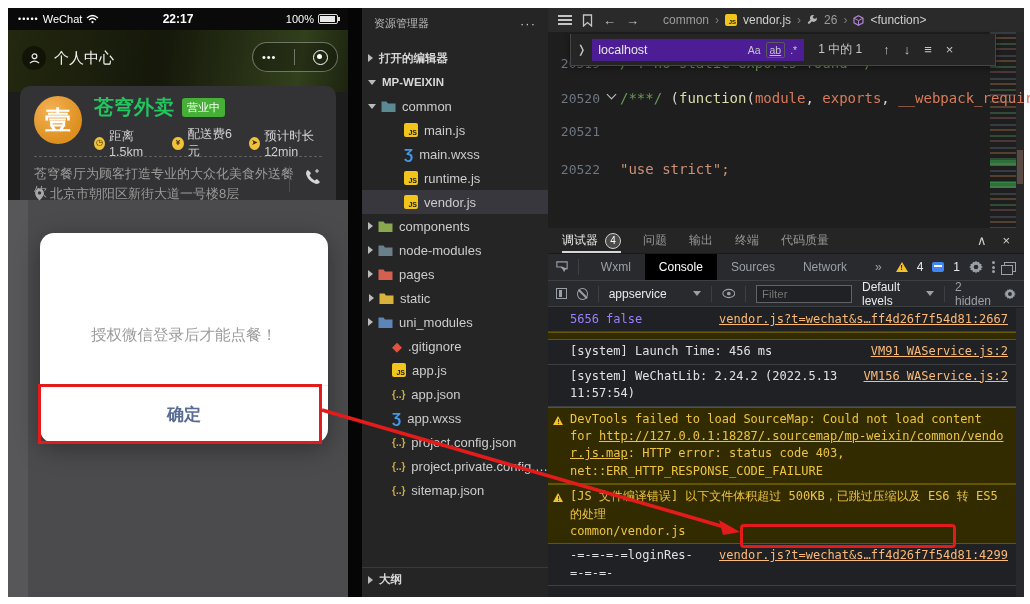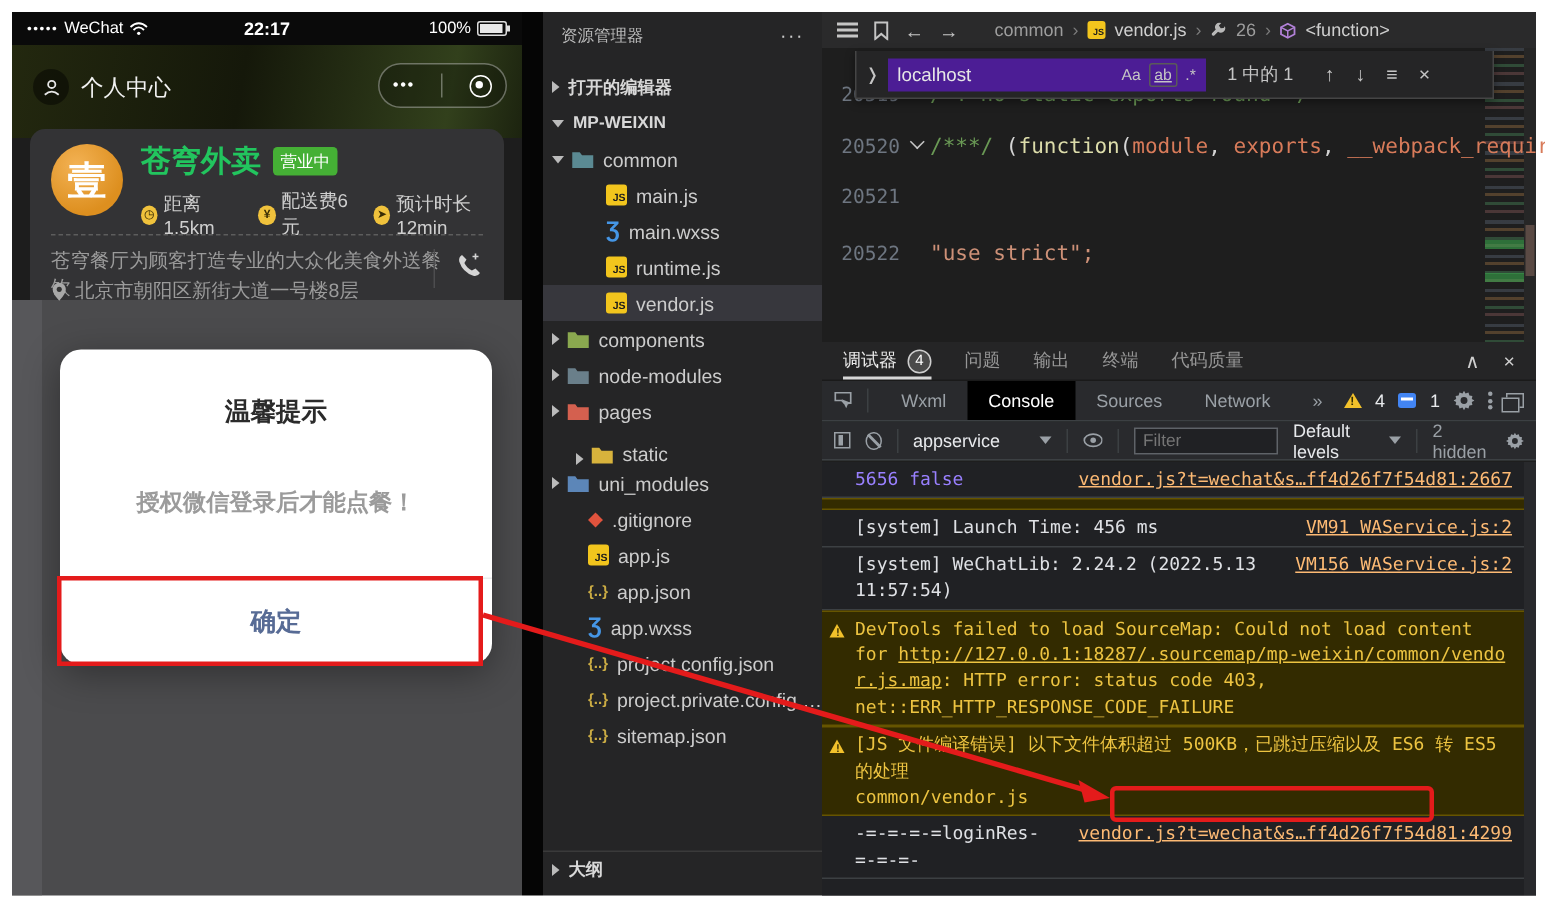--- a/index.html
+++ b/index.html
@@ -43,21 +43,21 @@
     color:#3a2d05; font-size:8px; font-weight:bold; line-height:1; }
   .dash { position:absolute; left:14px; right:14px; top:70px; border-top:1px dashed #5d5d5d; }
   .desc-row { position:absolute; left:14px; top:79px; width:270px; color:#9b9b9b; font-size:13px; }
   .vline { position:absolute; right:46px; top:80px; width:1px; height:26px; background:#4d4d4f; }
   .callwrap { position:absolute; right:14px; top:82px; color:#d5d5d5; }
   .addr-row { position:absolute; left:14px; top:99px; display:flex; align-items:center; gap:5px; color:#9b9b9b; font-size:13px; }
 
   .dialog { position:absolute; left:32px; top:225px; width:288px; height:210px; background:#fff; border-radius:14px;
     box-shadow:0 6px 24px rgba(0,0,0,.35); }
   .d-title { position:absolute; top:30px; width:100%; text-align:center; font-size:17px; font-weight:bold; color:#2b2b2b; }
-  .d-msg { position:absolute; top:92px; width:100%; text-align:center; font-size:15.5px; color:#9b9b9b;font-weight:bold; }
+  .d-msg { position:absolute; top:92px; width:100%; text-align:center; font-size:15.5px; color:#9b9b9b; }
   .d-div { position:absolute; top:152px; left:0; width:100%; border-top:1px solid #ececec; }
   .d-confirm { position:absolute; top:152px; left:0; width:100%; height:58px; background:none; border:none;
     font-size:17px; font-weight:bold; color:#576b95; font-family:inherit; cursor:pointer; }
 
   .anno-rect1 { position:absolute; left:30px; top:376px; width:284px; height:60px; border:3px solid #e41b1b; z-index:30; }
 
   .black-strip { position:absolute; left:348px; top:8px; width:14px; height:589px; background:#050505; }
 
   
   .explorer { position:absolute; left:362px; top:8px; width:186px; height:589px; background:#252526; color:#cccccc; overflow:hidden; }
@@ -250,21 +250,20 @@
       <div class="addr-row">
         <svg width="11" height="13" viewBox="0 0 11 13">
             <path d="M5.5 0.5 A4.4 4.4 0 0 1 9.9 4.9 Q9.9 8 5.5 12.5 Q1.1 8 1.1 4.9 A4.4 4.4 0 0 1 5.5 0.5 Z" fill="#a8a8a8"></path>
             <circle cx="5.5" cy="4.9" r="1.7" fill="#333"></circle>
           </svg>
         <span>北京市朝阳区新街大道一号楼8层</span>
       </div>
     </div>
 
     <div class="dialog">
-      <div class="d-title">温馨提示</div>
       <div class="d-msg">授权微信登录后才能点餐！</div>
       <div class="d-div"></div>
       <button class="d-confirm">确定</button>
     </div>
 
     <div class="anno-rect1"></div>
   </section>
 
   <div class="black-strip"></div>
 
@@ -319,21 +318,21 @@
           </svg>
           <span class="lbl">node-modules</span>
         </div>
         <div class="trow" style="padding-left: 6px;">
           <span class="tri right" style="margin-right: 5px;"></span>
           <svg width="15" height="13" viewBox="0 0 15 13">
             <path d="M0.5 1.5 h5 l1.5 2 h7.5 v8.5 h-14 Z" fill="#d4604f"></path>
           </svg>
           <span class="lbl">pages</span>
         </div>
-        <div class="trow" style="padding-left: 22px; align-items: flex-end;">
+        <div class="trow" style="padding-left: 7px;">
           <span class="tri right" style="margin-right: 5px;"></span>
           <svg width="15" height="13" viewBox="0 0 15 13">
             <path d="M0.5 1.5 h5 l1.5 2 h7.5 v8.5 h-14 Z" fill="#d8b33c"></path>
           </svg>
           <span class="lbl">static</span>
         </div>
         <div class="trow" style="padding-left: 6px;">
           <span class="tri right" style="margin-right: 5px;"></span>
           <svg width="15" height="13" viewBox="0 0 15 13">
             <path d="M0.5 1.5 h5 l1.5 2 h7.5 v8.5 h-14 Z" fill="#5c86b8"></path>

